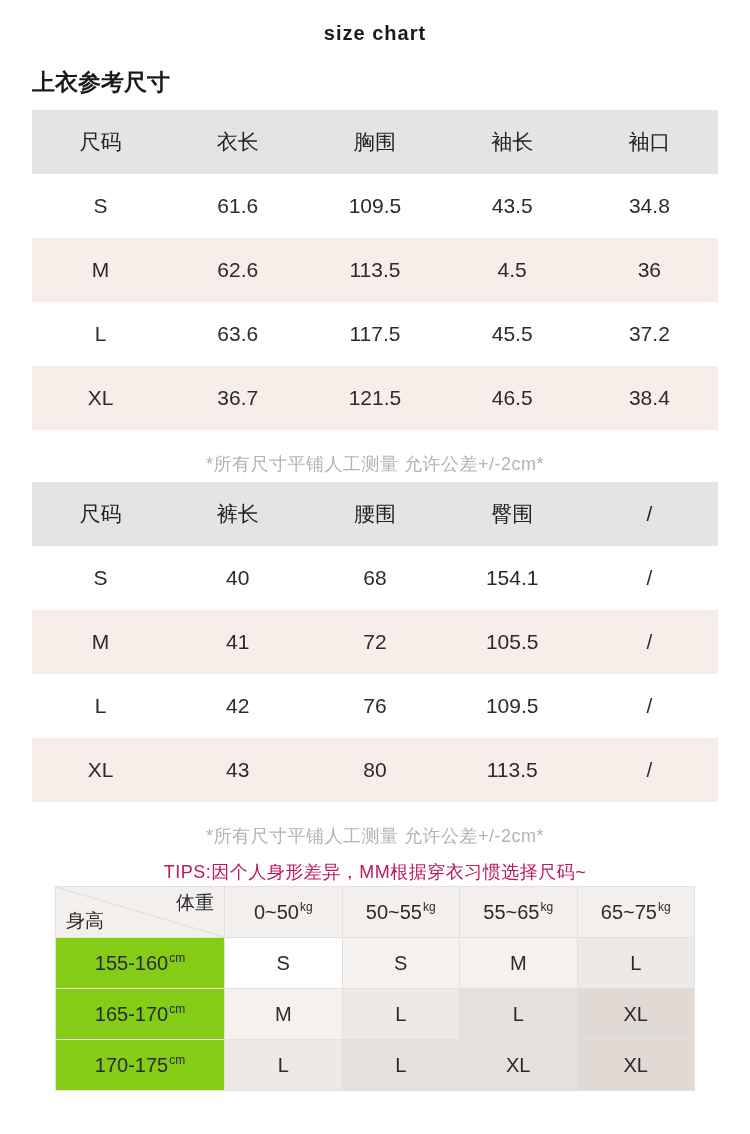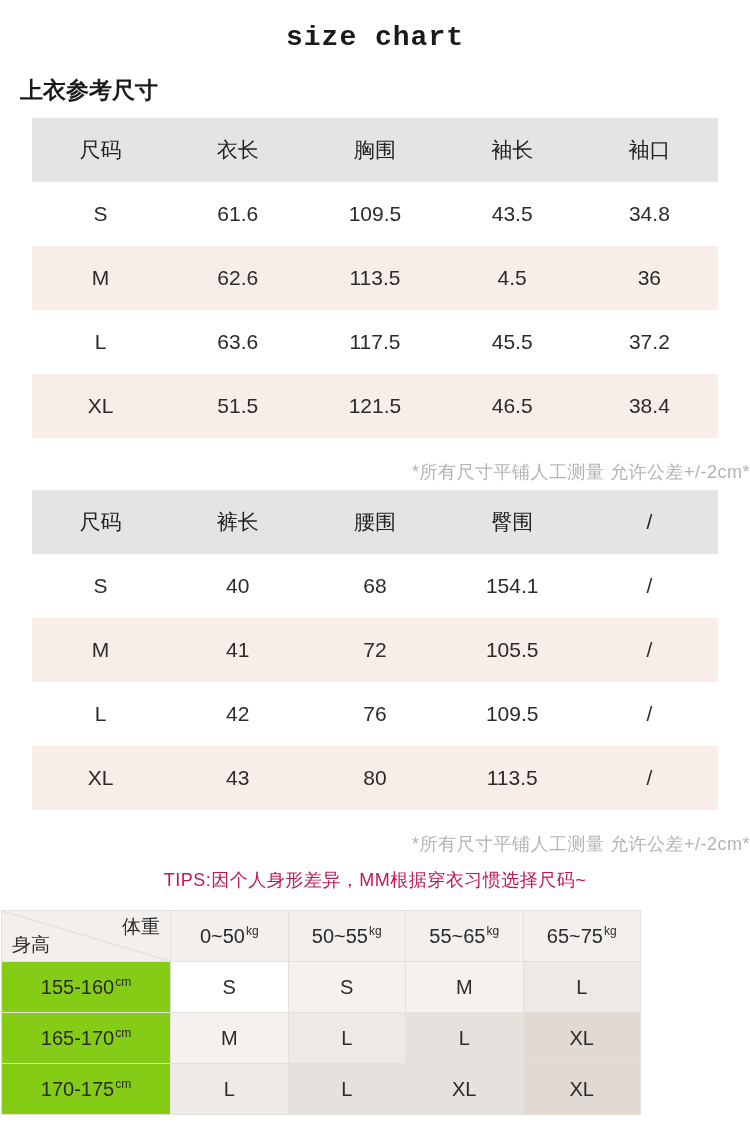--- a/index.html
+++ b/index.html
@@ -16,33 +16,32 @@
     position: relative;
   }
   .page {
     width: 750px;
     height: 1134px;
     position: relative;
     box-sizing: border-box;
   }
   .title {
     text-align: center;
-    font-size: 28px;
+    font-size: 20px;
     font-weight: bold;
     letter-spacing: 1px;
     color: #1a1a1a;
     padding-top: 22px;
     padding-bottom: 8px;
-    font-family: Liberation Mono, monospace;
   }
   .section-heading {
     font-size: 23px;
     font-weight: bold;
     color: #1a1a1a;
-    margin: 14px 0 12px 20px;
+    margin: 14px 0 12px 32px;
     font-family: Liberation Serif, serif;
   }
   table.size-table {
     width: 686px;
     margin: 0 auto;
     border-collapse: collapse;
     table-layout: fixed;
   }
   table.size-table th,
   table.size-table td {
@@ -60,38 +59,38 @@
     font-size: 21px;
     color: #222;
   }
   table.size-table tbody tr.odd {
     background: #ffffff;
   }
   table.size-table tbody tr.even {
     background: #f7eeea;
   }
   .note {
-    text-align: right;
+    text-align: center;
     color: #b3b3b3;
     font-size: 18px;
     margin-top: 22px;
     margin-bottom: 6px;
     letter-spacing: 0.5px;
   }
   .tips {
     text-align: center;
     color: #be185d;
     font-size: 18px;
     margin-top: 12px;
     letter-spacing: 0.5px;
   }
   
   .matrix-wrap {
-    width: 748px;
-    margin: 18px auto 0 auto;
+    width: 640px;
+    margin: 2px auto 0 auto;
   }
   table.matrix {
     width: 640px;
     border-collapse: collapse;
     table-layout: fixed;
   }
   table.matrix td, table.matrix th {
     border: 1px solid #e3e0de;
     text-align: center;
     font-size: 20px;
@@ -182,21 +181,21 @@
       </tr>
       <tr class="odd">
         <td>L</td>
         <td>63.6</td>
         <td>117.5</td>
         <td>45.5</td>
         <td>37.2</td>
       </tr>
       <tr class="even">
         <td>XL</td>
-        <td>51.5</td>
+        <td>36.7</td>
         <td>121.5</td>
         <td>46.5</td>
         <td>38.4</td>
       </tr>
     </tbody>
   </table>
 
   <div class="note">*所有尺寸平铺人工测量  允许公差+/-2cm*</div>
 
 

